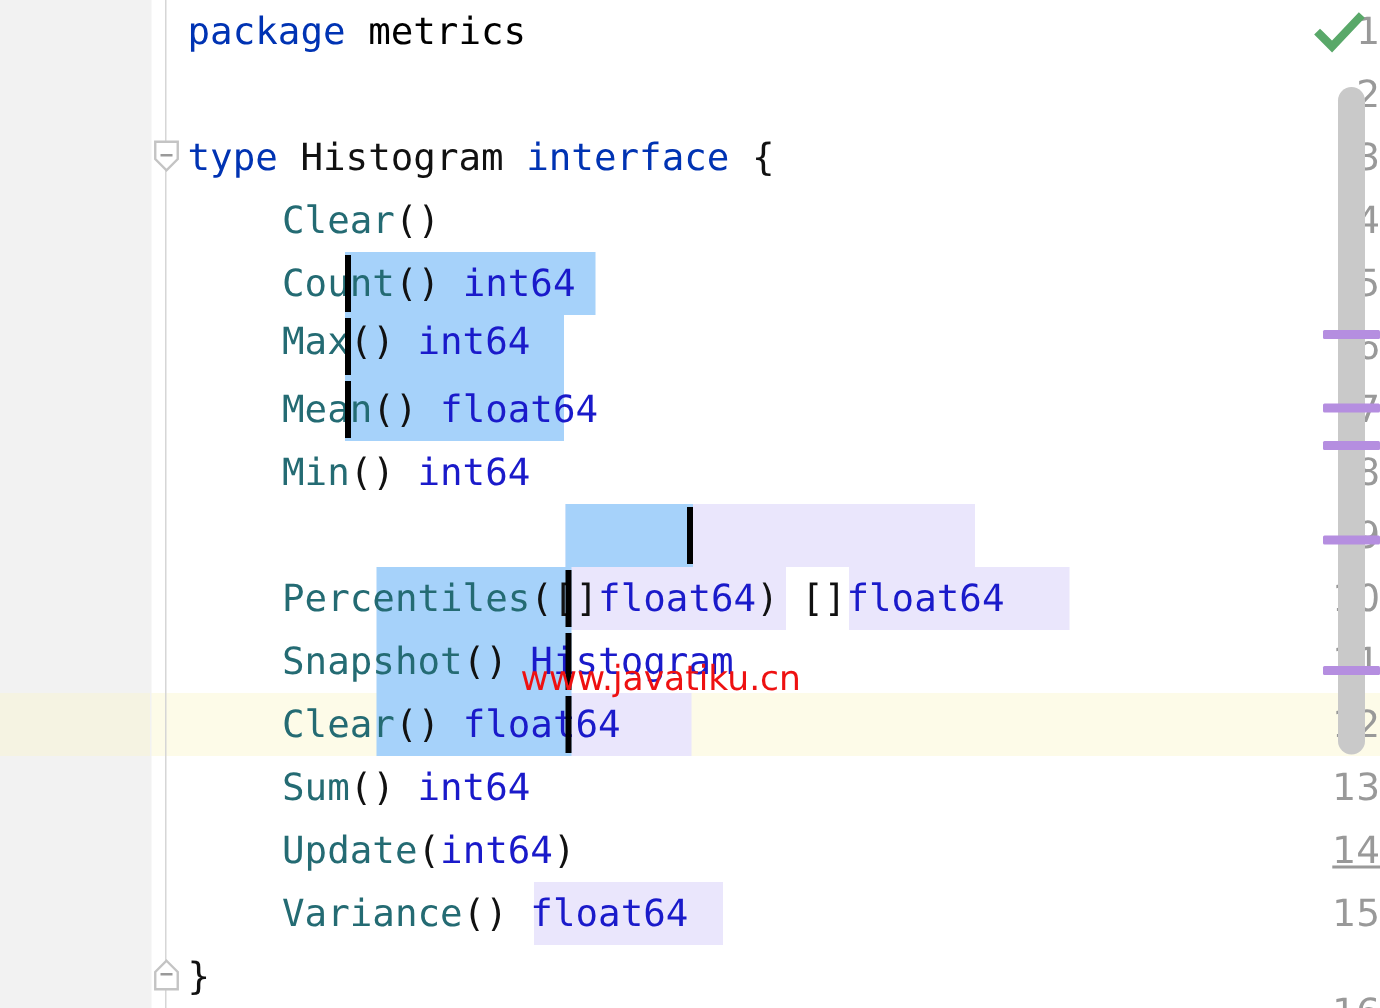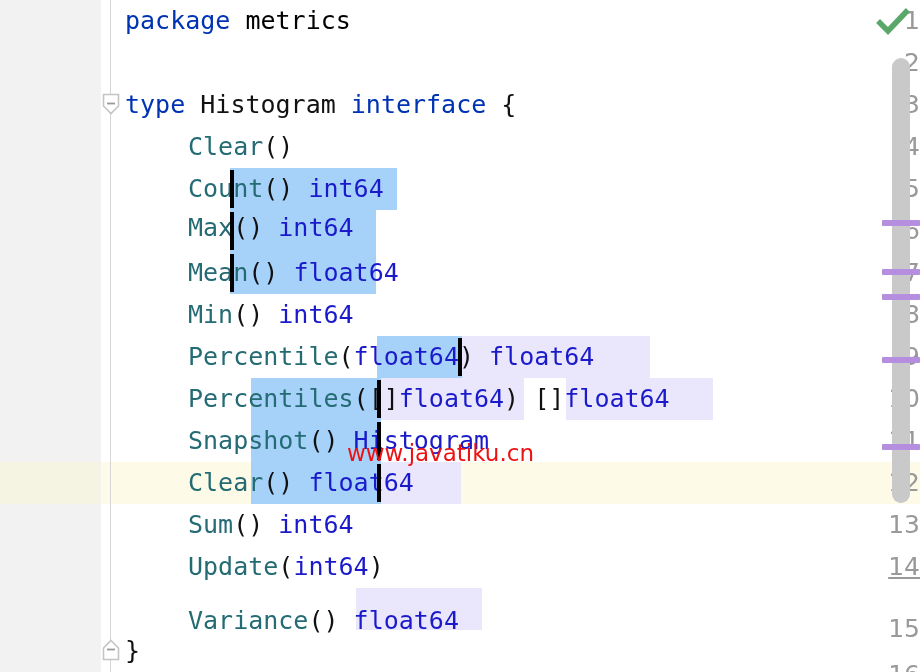--- a/index.html
+++ b/index.html
@@ -175,21 +175,21 @@
       <div class="linenum" style="top: 168px;">5</div>
       <div class="linenum" style="top: 210px;">6</div>
       <div class="linenum" style="top: 252px;">7</div>
       <div class="linenum" style="top: 294px;">8</div>
       <div class="linenum" style="top: 336px;">9</div>
       <div class="linenum" style="top: 378px;">10</div>
       <div class="linenum" style="top: 420px;">11</div>
       <div class="linenum" style="top: 462px;">12</div>
       <div class="linenum" style="top: 504px;">13</div>
       <div class="linenum" style="top: 546px; text-decoration: underline;">14</div>
-      <div class="linenum" style="top: 608px;">15</div>
+      <div class="linenum" style="top: 588px;">15</div>
       <div class="linenum" style="top: 630px; margin-top: 24px;">16</div>
     </div>
 
   <div id="foldmarkers">
       <div class="foldmark" style="top: 92px;"><svg width="20" height="24" viewBox="0 0 20 24">
           <path d="M2.5 2.5 H17.5 V14 L10 21.5 L2.5 14 Z" fill="#ffffff" stroke="#c4c4c4" stroke-width="1.6"></path>
           <line x1="6" y1="11.5" x2="14" y2="11.5" stroke="#9a9a9a" stroke-width="1.8"></line>
         </svg></div>
       <div class="foldmark" style="top: 638px;"><svg width="20" height="24" viewBox="0 0 20 24">
           <path d="M10 2.5 L17.5 10 V21.5 H2.5 V10 Z" fill="#ffffff" stroke="#c4c4c4" stroke-width="1.6"></path>
@@ -217,27 +217,26 @@
 
   <div class="code-layer" id="code-layer">
       <div class="line" style="top: 0px;"><span class="txt"><span class="kw">package</span><span class="pl"> </span><span class="pkg">metrics</span></span></div>
       <div class="line" style="top: 42px;"><span class="txt"></span></div>
       <div class="line indent" style="top: 126px;"><span class="txt"><span class="fn">Clear</span><span class="pl">()</span></span></div>
       <div class="line" style="top: 84px;"><span class="txt"><span class="kw">type</span><span class="pl"> </span><span class="id">Histogram</span><span class="pl"> </span><span class="kw">interface</span><span class="pl"> </span><span class="pl">{</span></span></div>
       <div class="line indent" style="top: 168px;"><span class="txt"><span class="fn">Count</span><span class="pl">() </span><span class="typ">int64</span></span></div>
       <div class="line indent" style="top: 207px;"><span class="txt"><span class="fn">Max</span><span class="pl">() </span><span class="typ">int64</span></span></div>
       <div class="line indent" style="top: 252px;"><span class="txt"><span class="fn">Mean</span><span class="pl">() </span><span class="typ">float64</span></span></div>
       <div class="line indent" style="top: 294px;"><span class="txt"><span class="fn">Min</span><span class="pl">() </span><span class="typ">int64</span></span></div>
-      <div class="line indent" style="top: 336px;"><span class="txt"><span class="fn">Percentile</span><span class="pl">(</span><span class="typ">float64</span><span class="pl">) </span><span class="typ">float64</span></span></div>
       <div class="line indent" style="top: 378px;"><span class="txt"><span class="fn">Percentiles</span><span class="pl">([]</span><span class="typ">float64</span><span class="pl">) []</span><span class="typ">float64</span></span></div>
       <div class="line indent" style="top: 420px;"><span class="txt"><span class="fn">Snapshot</span><span class="pl">() </span><span class="typ">Histogram</span></span></div>
       <div class="line indent" style="top: 462px;"><span class="txt"><span class="fn">Clear</span><span class="pl">() </span><span class="typ">float64</span></span></div>
       <div class="line indent" style="top: 504px;"><span class="txt"><span class="fn">Sum</span><span class="pl">() </span><span class="typ">int64</span></span></div>
       <div class="line indent" style="top: 546px;"><span class="txt"><span class="fn">Update</span><span class="pl">(</span><span class="typ">int64</span><span class="pl">)</span></span></div>
-      <div class="line indent" style="top: 600px;"><span class="txt"><span class="fn">Variance</span><span class="pl">() </span><span class="typ">float64</span></span></div>
+      <div class="line indent" style="top: 588px;"><span class="txt"><span class="fn">Variance</span><span class="pl">() </span><span class="typ">float64</span></span></div>
       <div class="line" style="top: 630px;"><span class="txt"><span class="pl">}</span></span></div>
     </div>
 
   <div id="caret-layer">
       <div class="caret" style="top: 170px; left: 230px;"></div>
       <div class="caret" style="top: 212px; left: 230px;"></div>
       <div class="caret" style="top: 254px; left: 230px;"></div>
       <div class="caret" style="top: 338px; left: 458px;"></div>
       <div class="caret" style="top: 380px; left: 377px;"></div>
       <div class="caret" style="top: 422px; left: 377px;"></div>

